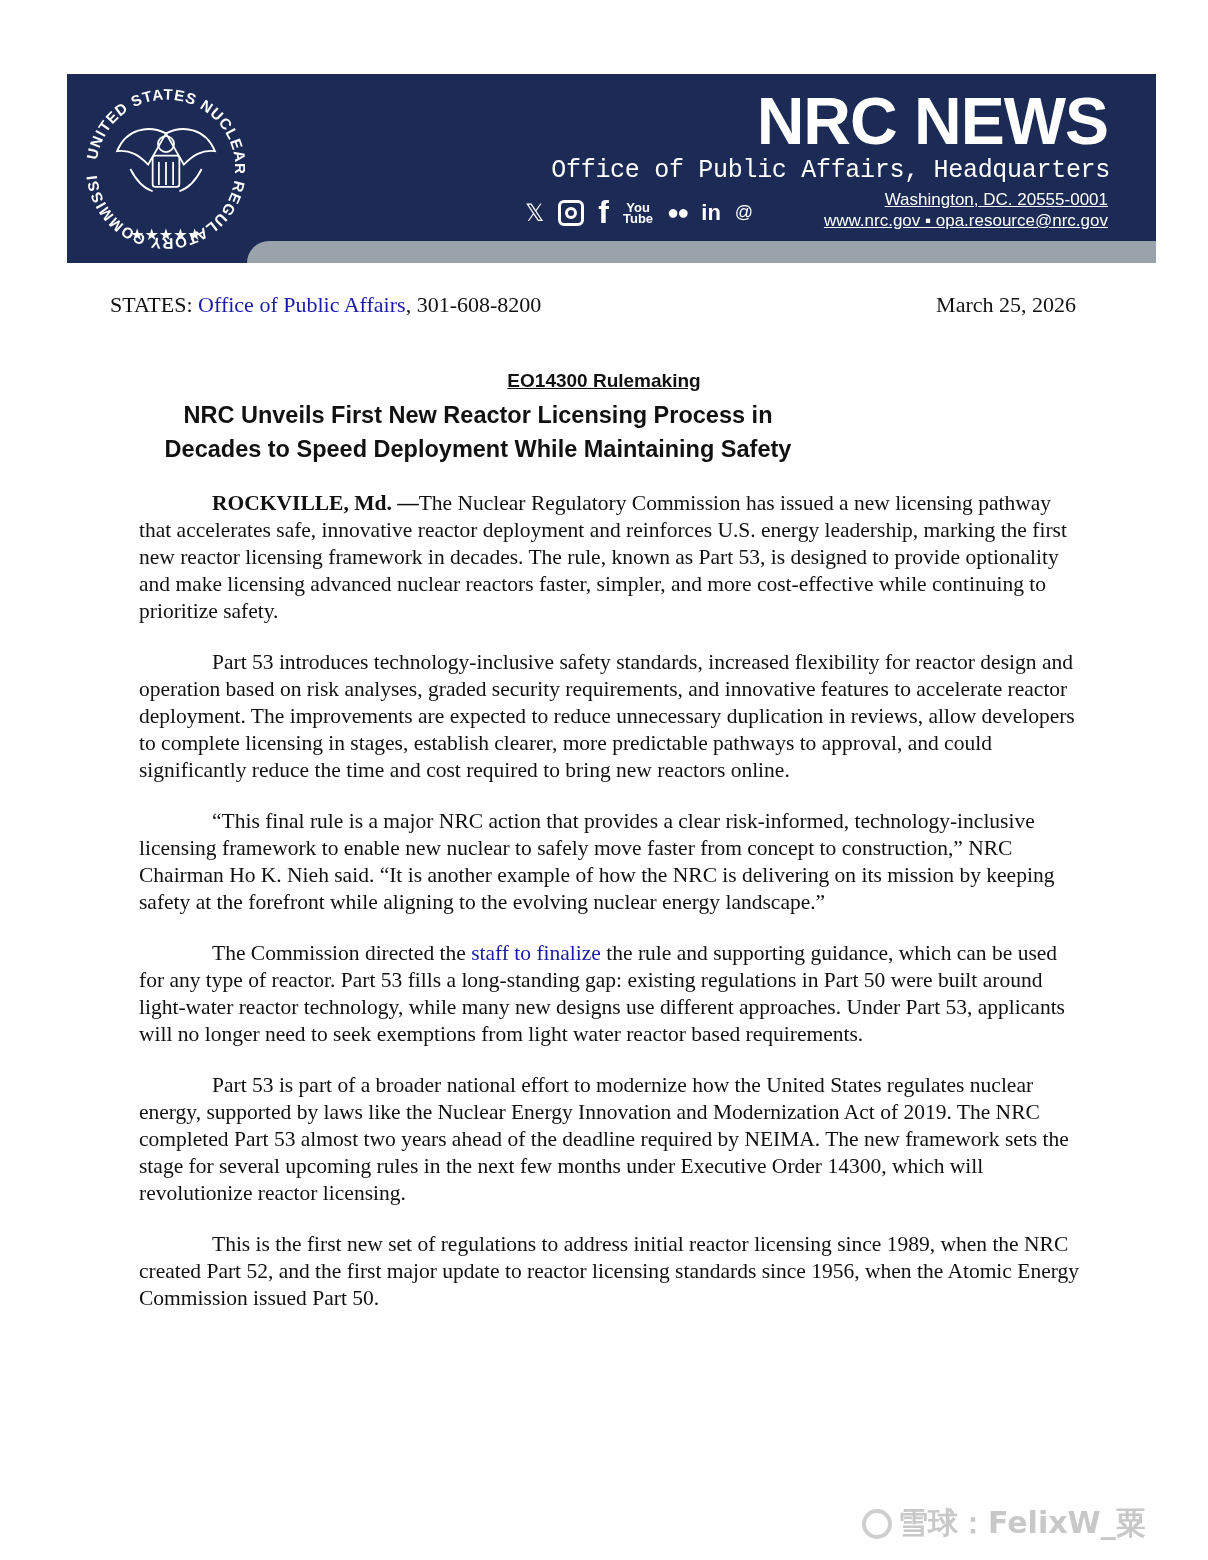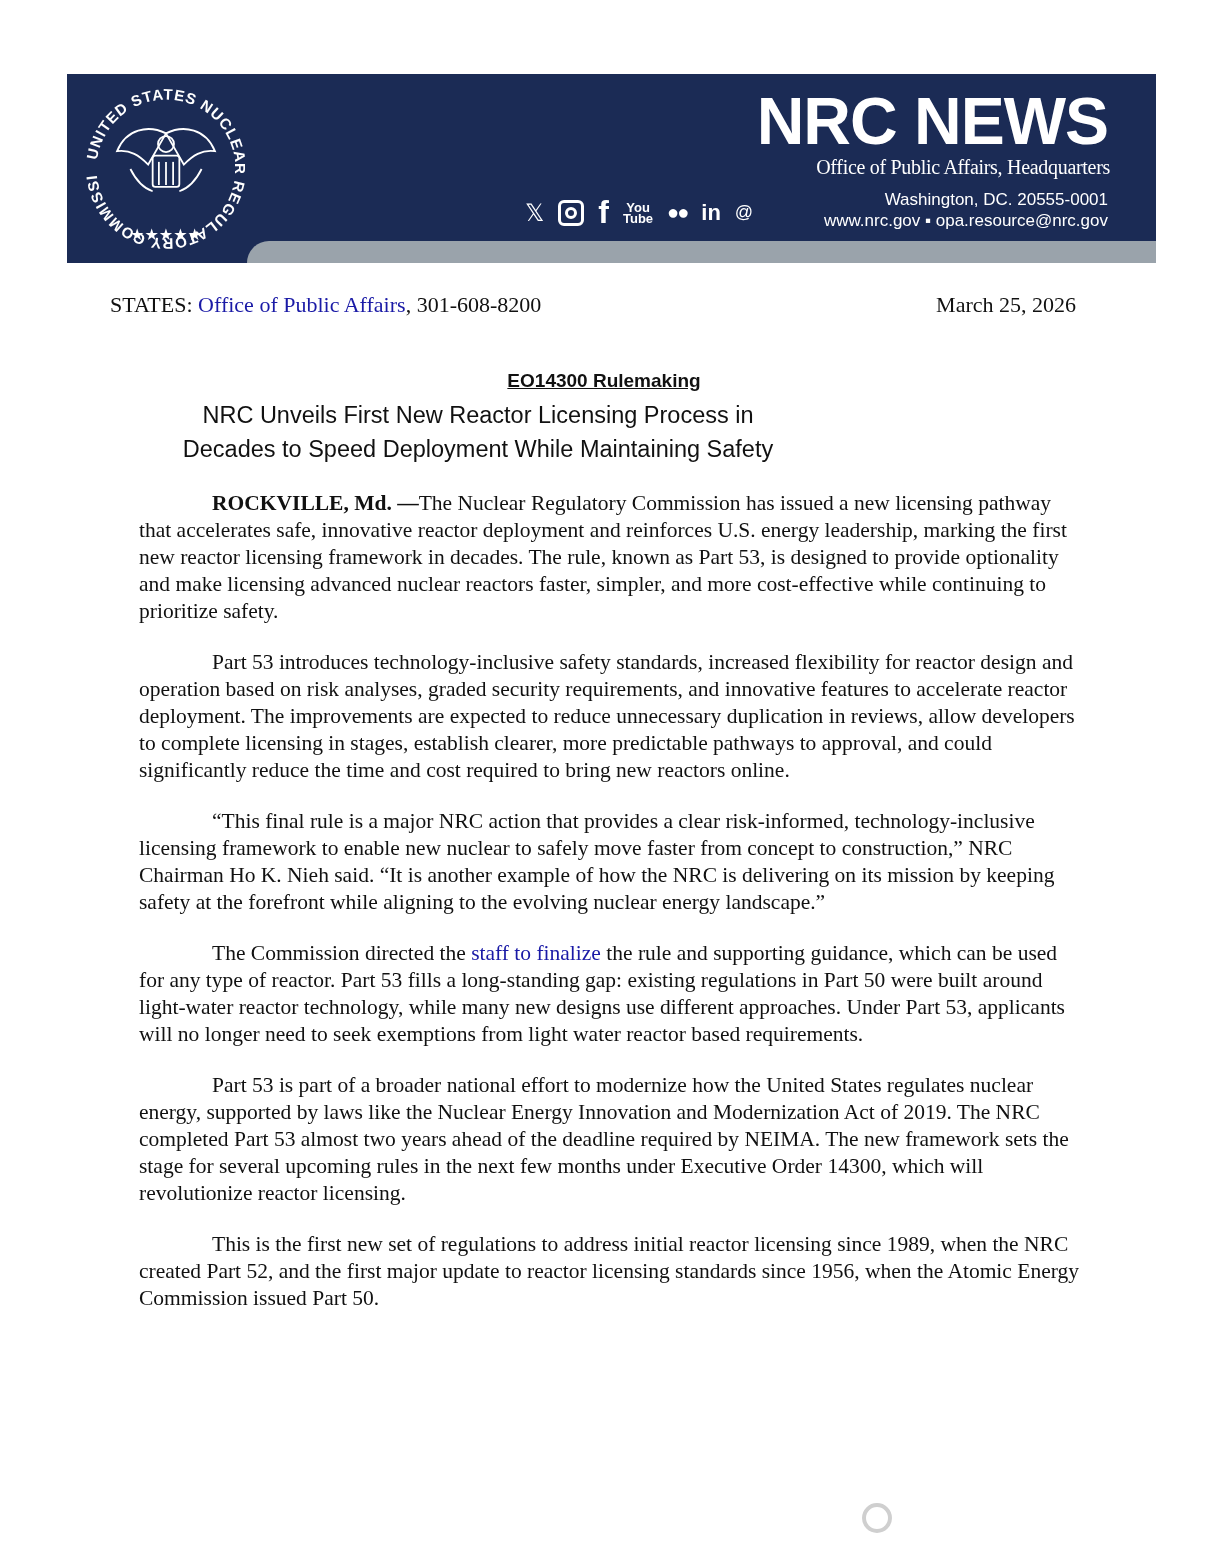--- a/index.html
+++ b/index.html
@@ -2,39 +2,39 @@
 <html><head>
 <meta charset="utf-8">
 <style>
   html, body { margin: 0; padding: 0; background: #ffffff; }
   body { width: 1208px; height: 1560px; position: relative; overflow: hidden; font-family: "Liberation Serif", serif; color: #111; }
 
   .banner { position: absolute; left: 67px; top: 74px; width: 1089px; height: 189px; background: #1b2b55; overflow: hidden; }
   .banner .gray-band { position: absolute; left: 180px; right: 0; bottom: 0; height: 22px; background: #9aa3ab; border-top-left-radius: 22px; }
   .seal { position: absolute; left: 10px; top: 6px; width: 178px; height: 178px; }
   .nrc-news { position: absolute; right: 48px; top: 14px; font-family: "Liberation Sans", sans-serif; font-weight: bold; font-size: 66px; color: #fff; letter-spacing: -1px; line-height: 1; }
-  .office { position: absolute; right: 46px; top: 82px; font-family: Liberation Serif, serif; font-size: 20px; color: #fff; letter-spacing: -0.3px; }
-  .addr { position: absolute; right: 48px; top: 115px; font-family: "Liberation Sans", sans-serif; font-size: 17px; color: #fff; text-align: right; line-height: 21px; }
+  .office { position: absolute; right: 46px; top: 82px; font-family: Liberation Mono, monospace; font-size: 25px; color: #fff; letter-spacing: -0.3px; }
+  .addr { position: absolute; right: 48px; top: 115px; font-family: "Liberation Sans", sans-serif; font-size: 17px; color: #fff; text-align: right; line-height: 21px; text-decoration: underline; }
   .social { position: absolute; left: 458px; top: 120px; display: flex; align-items: center; gap: 14px; color: #fff; font-family: "Liberation Sans", sans-serif; }
   .social span { color: #fff; display: inline-block; }
   .s-x { font-size: 24px; }
   .s-ig { width: 20px; height: 20px; border: 3px solid #fff; border-radius: 6px; position: relative; }
   .s-ig::after { content: ""; position: absolute; left: 4px; top: 4px; width: 6px; height: 6px; border: 3px solid #fff; border-radius: 50%; }
   .s-fb { font-size: 32px; font-weight: bold; }
   .s-yt { font-size: 13px; font-weight: bold; line-height: 11px; text-align: center; }
   .s-fl { font-size: 20px; letter-spacing: -2px; }
   .s-li { font-size: 22px; font-weight: bold; }
   .s-th { font-size: 18px; }
 
   .meta-left { position: absolute; left: 110px; top: 290px; font-size: 22px; line-height: 29px; }
   .meta-right { position: absolute; right: 132px; top: 290px; font-size: 22px; line-height: 29px; }
   a.link { color: #1a1aa6; }
 
   .kicker { position: absolute; left: 0; width: 1208px; top: 370px; text-align: center; font-family: "Liberation Sans", sans-serif; font-weight: bold; font-size: 19px; text-decoration: underline; }
-  .headline { position: absolute; left: 0; width: 956px; top: 398px; text-align: center; font-family: "Liberation Sans", sans-serif; font-weight: normal; font-size: 23.5px; line-height: 34px; }
+  .headline { position: absolute; left: 0; width: 956px; top: 398px; text-align: center; font-family: "Liberation Sans", sans-serif; font-weight: bold; font-size: 23.5px; line-height: 34px; }
 
   .body { position: absolute; left: 139px; width: 940px; top: 490px; font-size: 21.5px; line-height: 27px; }
   .body p { margin: 0 0 24px 0; text-indent: 73px; }
   .body b { font-weight: bold; }
 
   .watermark { position: absolute; left: 862px; top: 1503px; font-family: "DejaVu Sans", sans-serif; font-size: 30px; color: #c8c8c8; font-weight: bold; display: flex; align-items: center; gap: 6px; }
   .wm-logo { width: 30px; height: 30px; border: 4px solid #cfcfcf; border-radius: 50%; box-sizing: border-box; position: relative; }
 </style>
 </head>
 <body>
@@ -93,13 +93,14 @@
   <p><b>ROCKVILLE, Md. —</b><span>The Nuclear Regulatory Commission has issued a new licensing pathway that accelerates safe, innovative reactor deployment and reinforces U.S. energy leadership, marking the first new reactor licensing framework in decades. The rule, known as Part 53, is designed to provide optionality and make licensing advanced nuclear reactors faster, simpler, and more cost-effective while continuing to prioritize safety.</span></p>
   <p>Part 53 introduces technology-inclusive safety standards, increased flexibility for reactor design and operation based on risk analyses, graded security requirements, and innovative features to accelerate reactor deployment. The improvements are expected to reduce unnecessary duplication in reviews, allow developers to complete licensing in stages, establish clearer, more predictable pathways to approval, and could significantly reduce the time and cost required to bring new reactors online.</p>
   <p>“This final rule is a major NRC action that provides a clear risk-informed, technology-inclusive licensing framework to enable new nuclear to safely move faster from concept to construction,” NRC Chairman Ho K. Nieh said. “It is another example of how the NRC is delivering on its mission by keeping safety at the forefront while aligning to the evolving nuclear energy landscape.”</p>
   <p><span>The Commission directed the </span><a class="link">staff to finalize</a><span> the rule and supporting guidance, which can be used for any type of reactor. Part 53 fills a long-standing gap: existing regulations in Part 50 were built around light-water reactor technology, while many new designs use different approaches. Under Part 53, applicants will no longer need to seek exemptions from light water reactor based requirements.</span></p>
   <p>Part 53 is part of a broader national effort to modernize how the United States regulates nuclear energy, supported by laws like the Nuclear Energy Innovation and Modernization Act of 2019. The NRC completed Part 53 almost two years ahead of the deadline required by NEIMA. The new framework sets the stage for several upcoming rules in the next few months under Executive Order 14300, which will revolutionize reactor licensing.</p>
   <p>This is the first new set of regulations to address initial reactor licensing since 1989, when the NRC created Part 52, and the first major update to reactor licensing standards since 1956, when the Atomic Energy Commission issued Part 50.</p>
 </div>
 
 <div class="watermark">
   <span class="wm-logo"></span>
+  <span>雪球：FelixW_粟</span>
 </div>
 
 </body></html>

